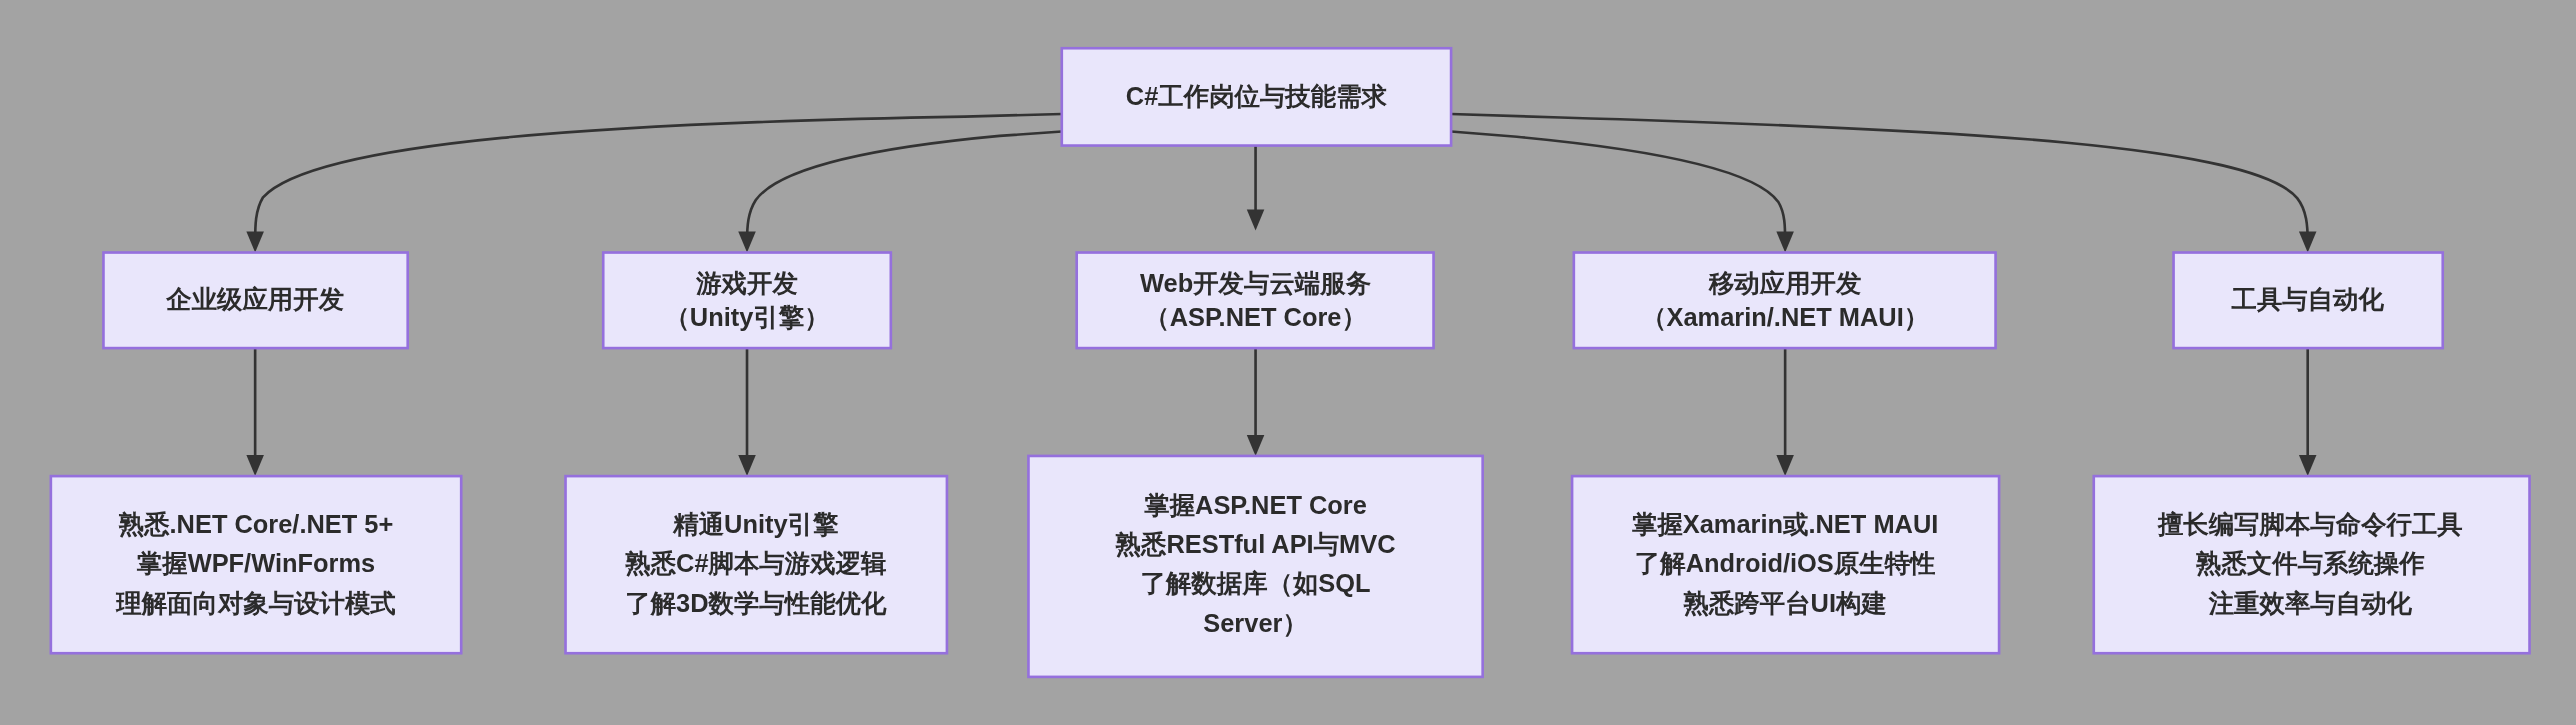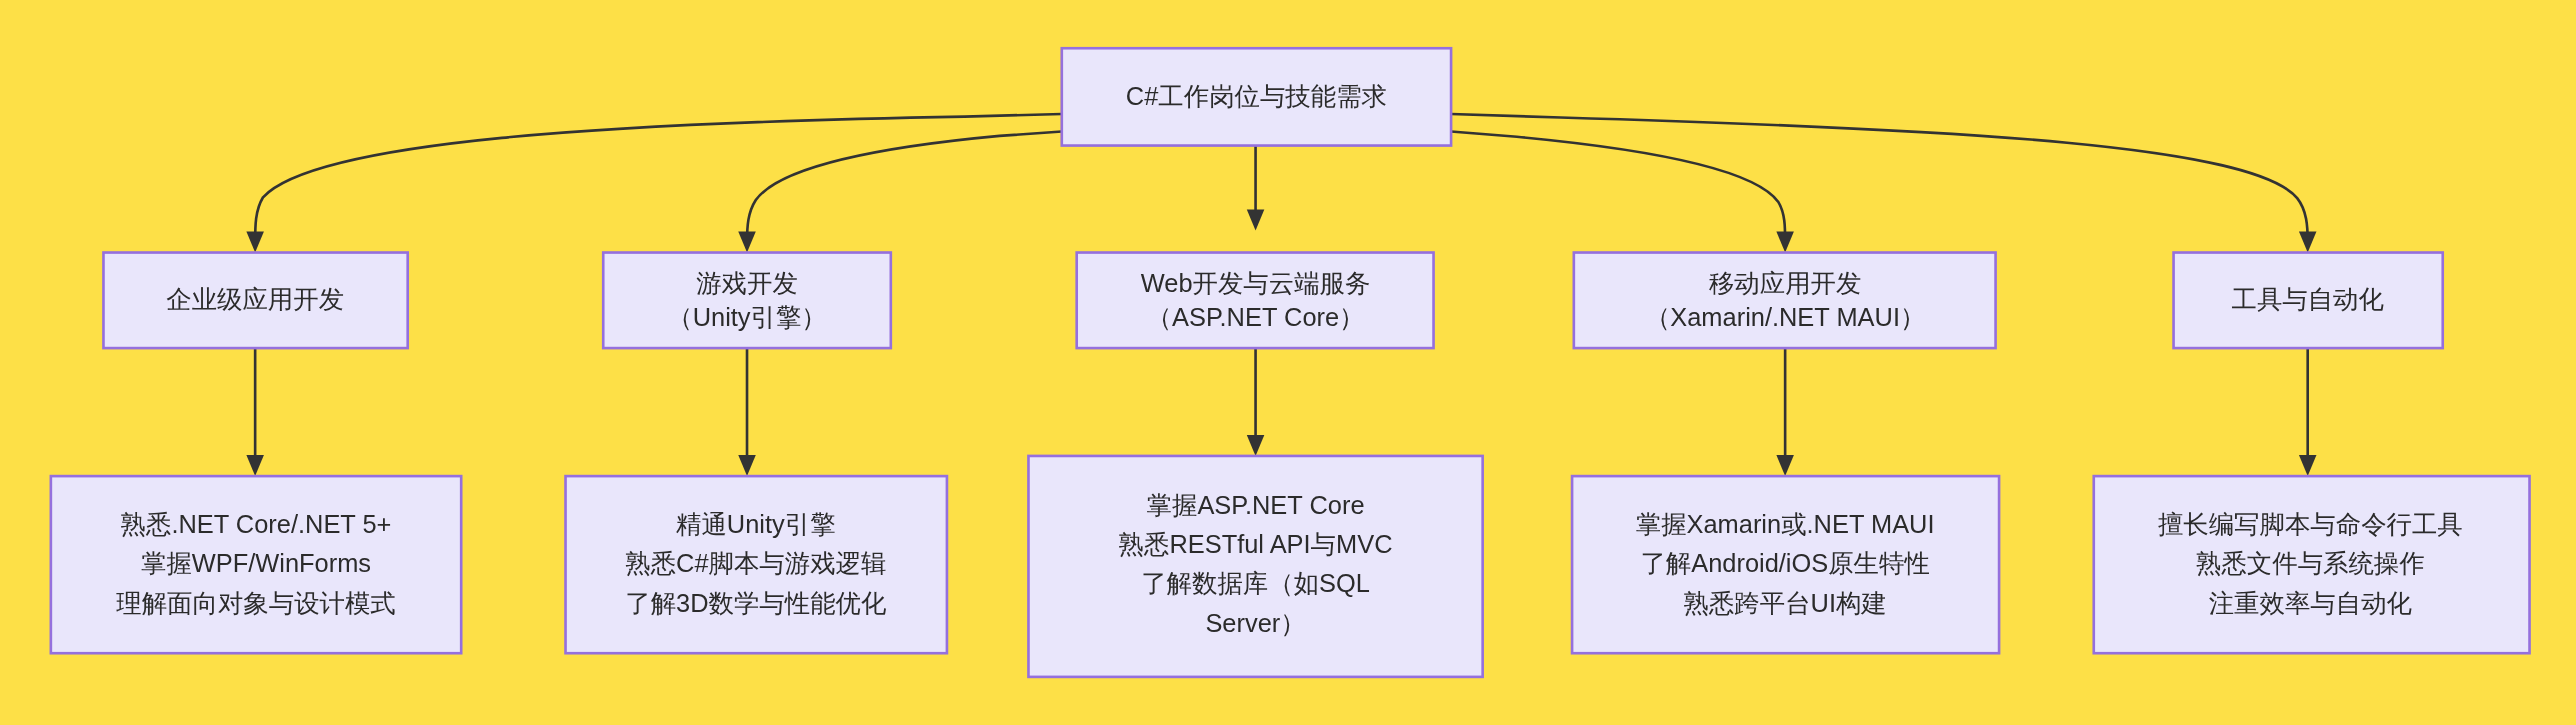--- a/index.html
+++ b/index.html
@@ -11,21 +11,22 @@
   body {
     width: 2576px;
     height: 726px;
     overflow: hidden;
     font-family: "Liberation Sans", "DejaVu Sans", sans-serif;
   }
   #diagram-root {
     position: relative;
     width: 2576px;
     height: 726px;
-    background: #fde047;
+    background: #a3a3a3;
+    font-weight: bold;
   }
   svg#flowchart {
     display: block;
     width: 2576px;
     height: 726px;
   }
   .node-box {
     fill: #e9e6fb;
     stroke: #9570dd;
     stroke-width: 3px;

